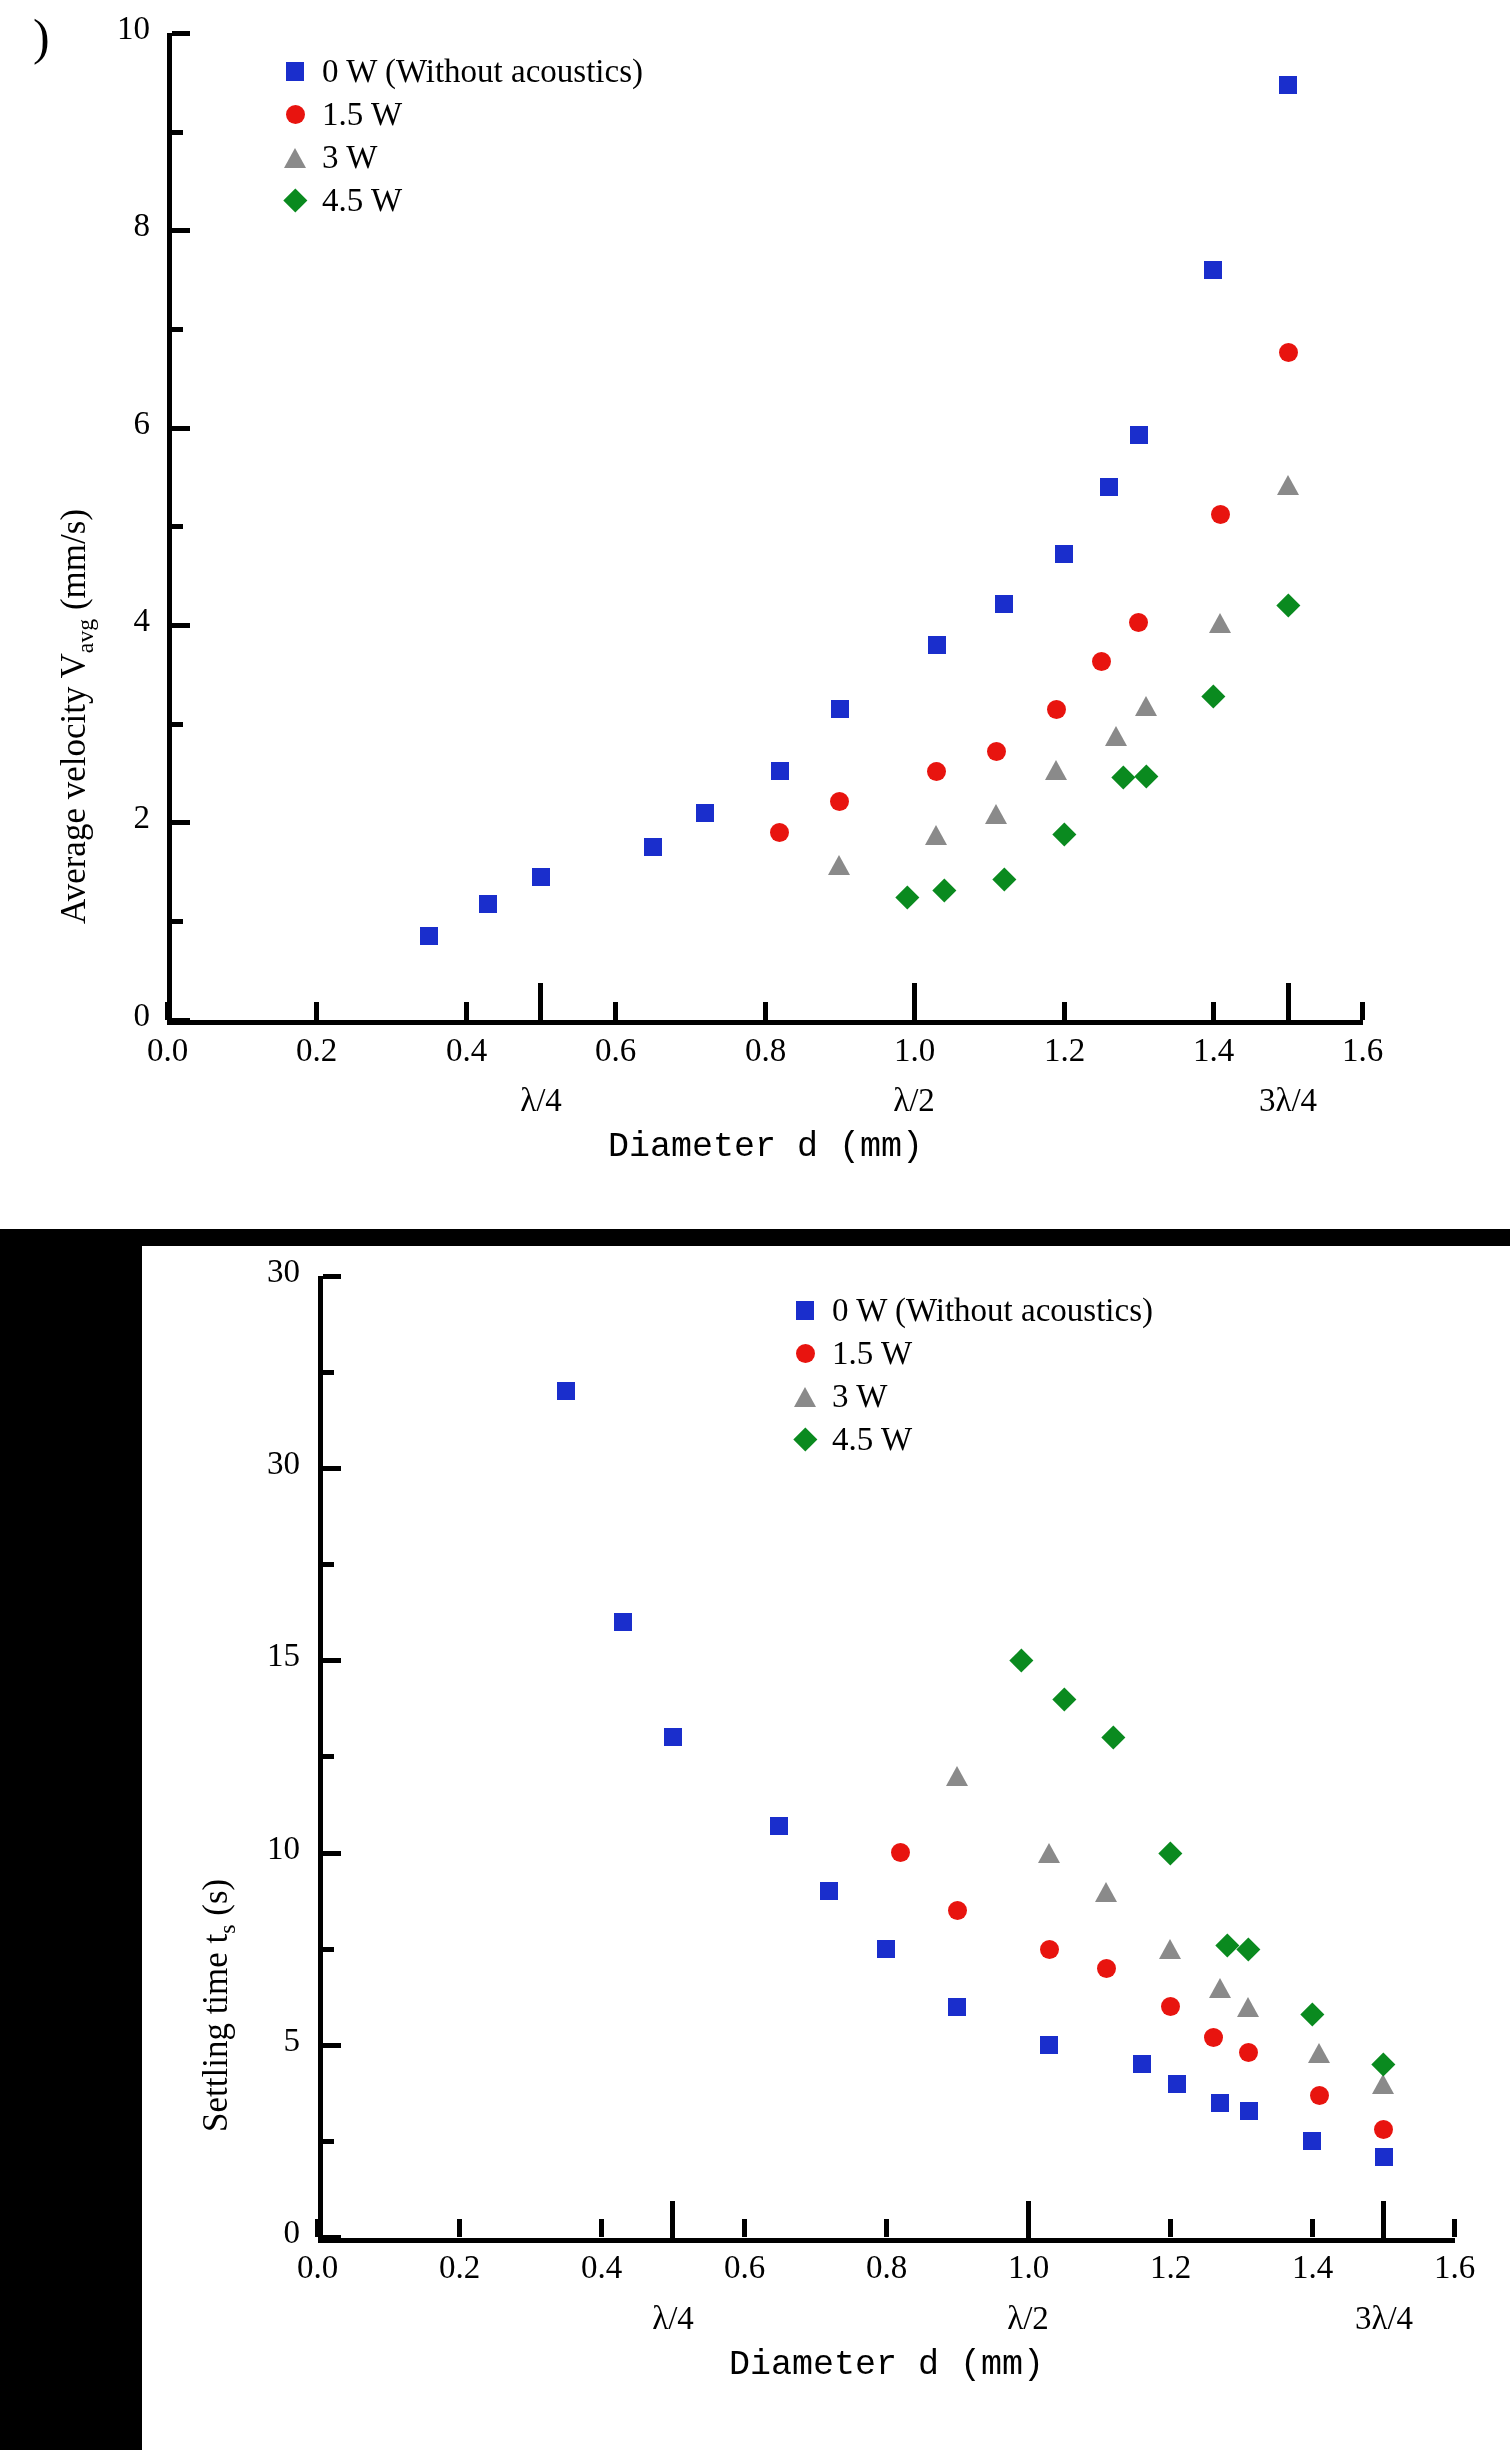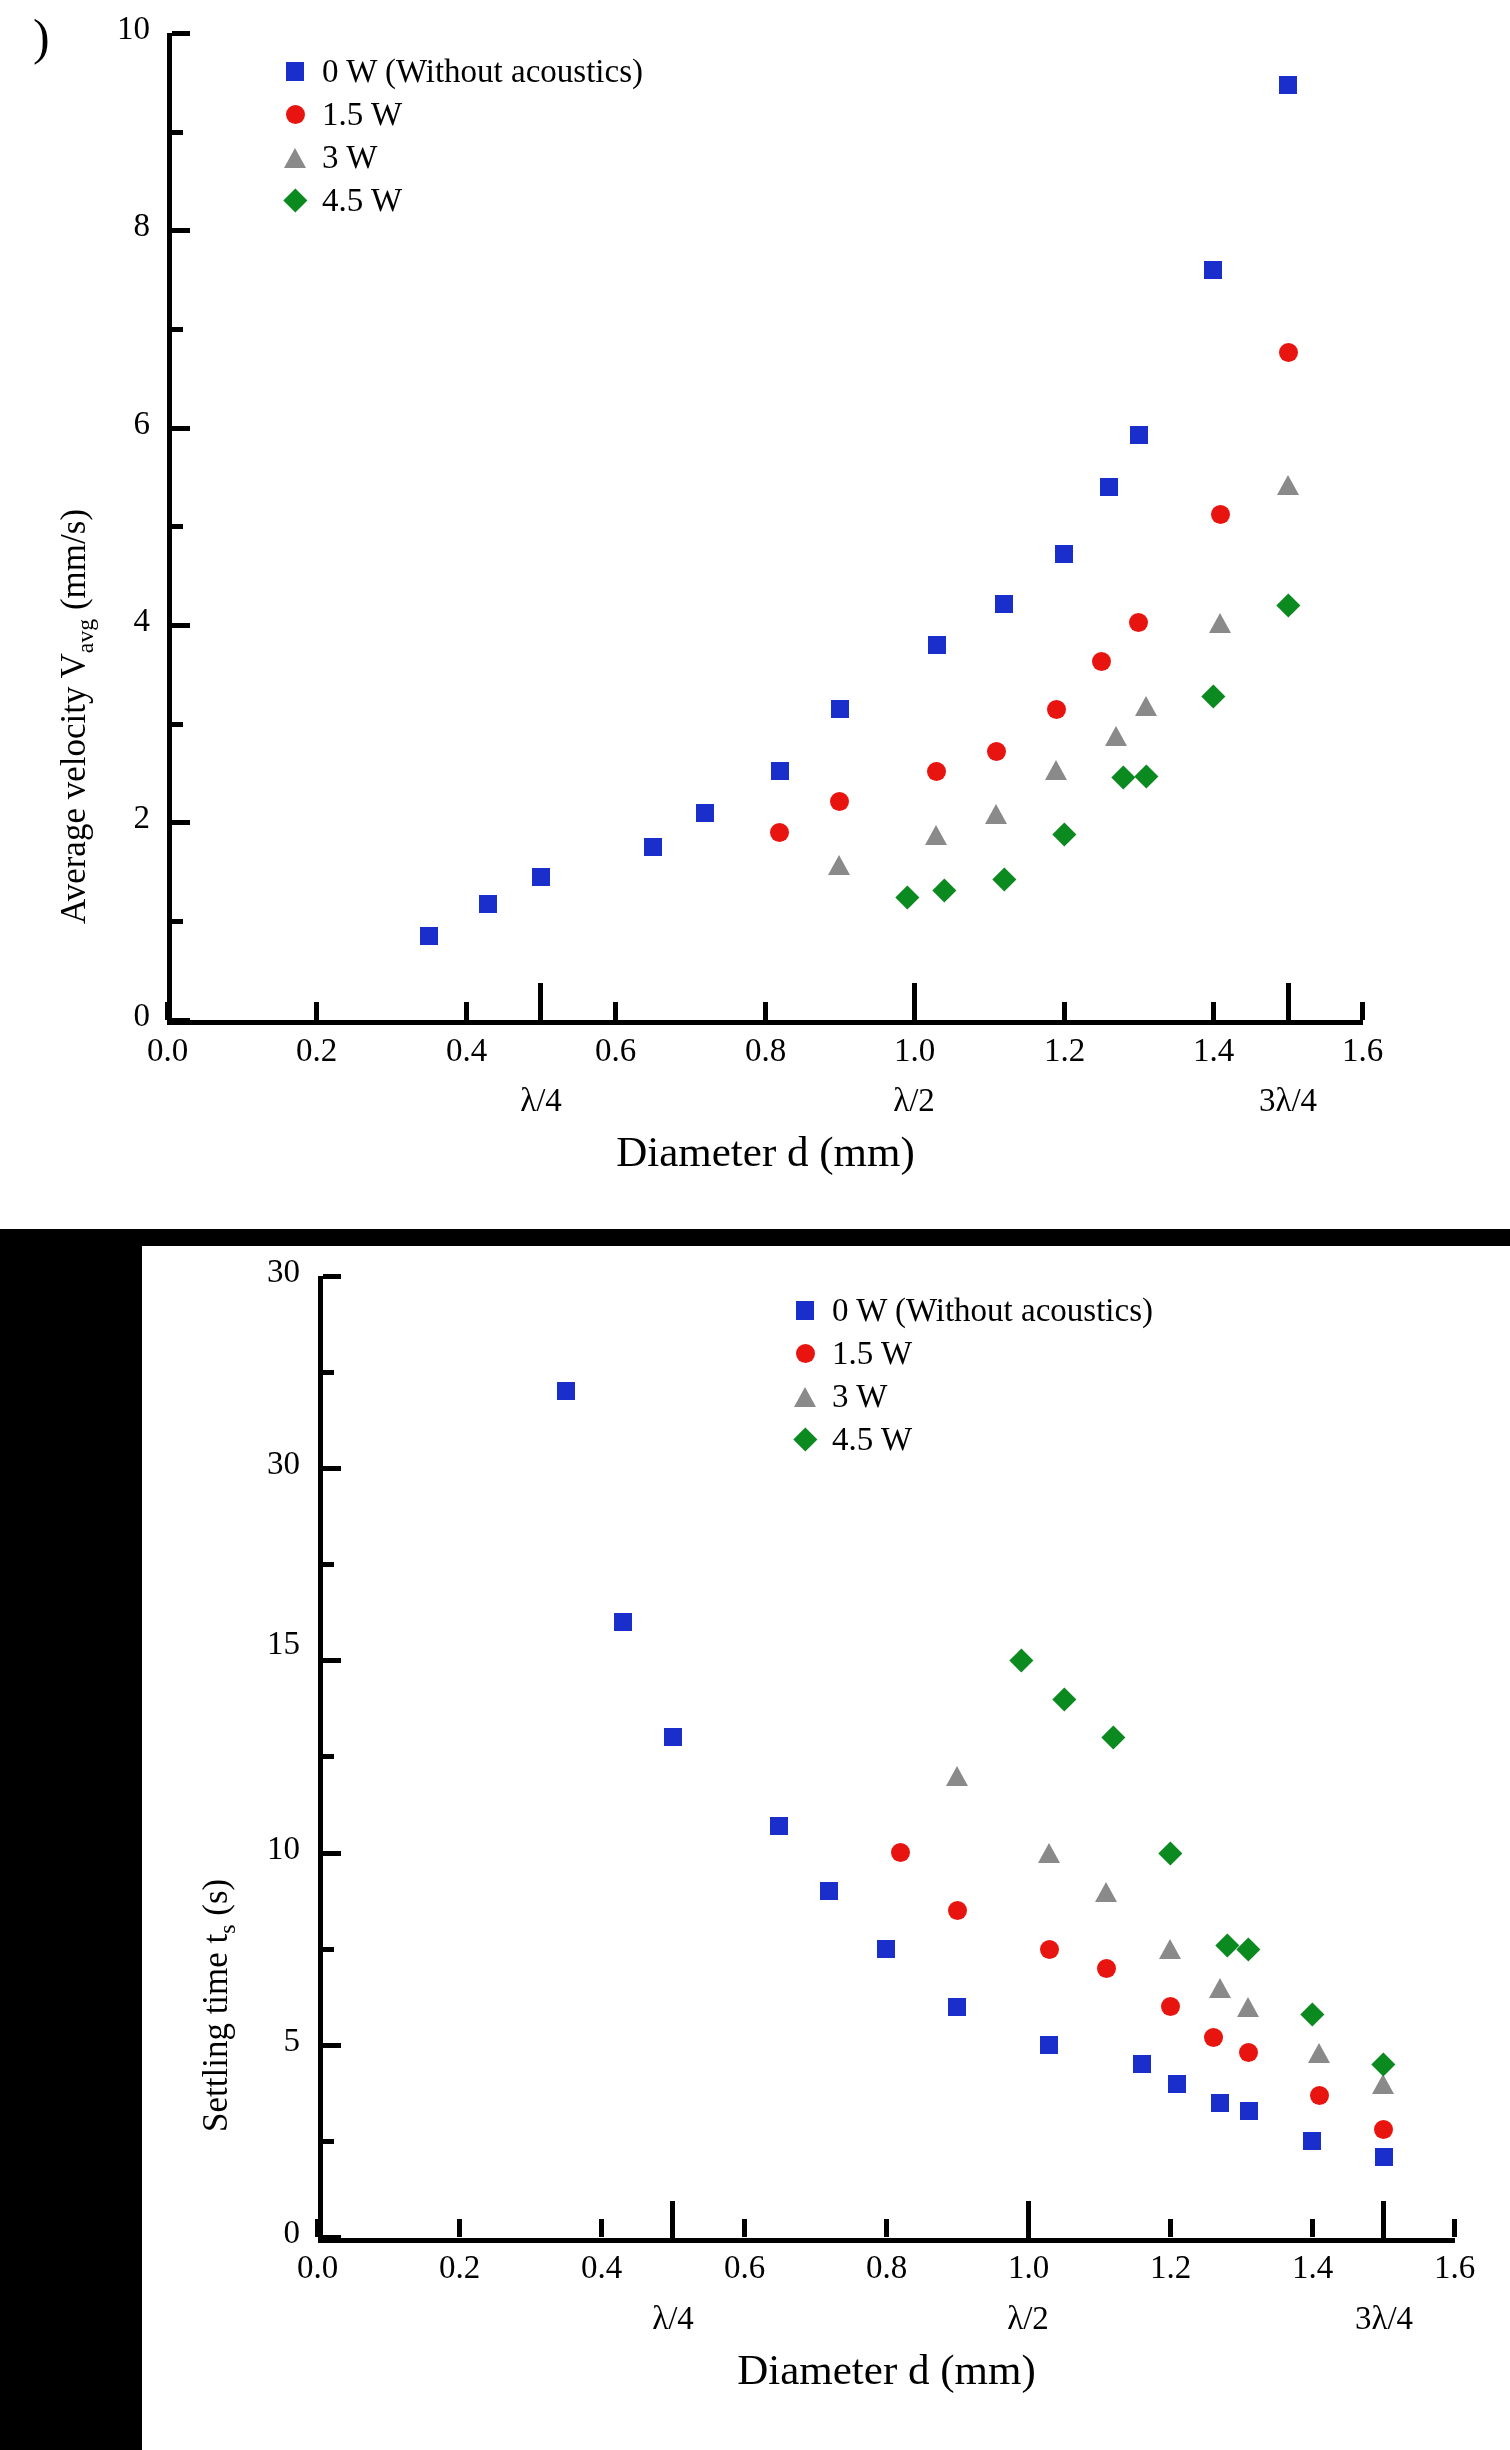--- a/index.html
+++ b/index.html
@@ -13,22 +13,22 @@
   .plotwrap{position:absolute;}
 
   .axis-line{position:absolute;background:#000;}
 
   .tick{position:absolute;background:#000;}
 
   .ticklabel{position:absolute;font-size:33px;color:#000;text-align:center;
              font-family:"Liberation Serif",serif;white-space:nowrap;}
   .ticklabel.y{text-align:right;}
 
-  .axtitle{position:absolute;font-size:43px;color:#000;white-space:nowrap;
-           font-family:Liberation Serif, serif;}
+  .axtitle{position:absolute;font-size:35px;color:#000;white-space:nowrap;
+           font-family:Liberation Mono, monospace;}
 
   .ylabel{position:absolute;font-size:35px;color:#000;white-space:nowrap;
           transform-origin:0 0;transform:rotate(-90deg);
           font-family:"Liberation Serif",serif;}
 
   .lamlabel{position:absolute;font-size:33px;color:#000;white-space:nowrap;
             font-family:"Liberation Serif",serif;}
 
   .legend{position:absolute;}
   .legend-row{display:flex;align-items:center;height:43px;}
@@ -198,21 +198,21 @@
         <div class="lamlabel" style="left: 836px; top: 1054px; width: 100px; text-align: center;">λ/2</div>
         <div class="tick" style="left: 1239px; top: 955px; width: 5px; height: 37px;"></div>
         <div class="lamlabel" style="left: 1192px; top: 1054px; width: 100px; text-align: center;">3λ/4</div>
         <div class="tick" style="left: 181px; top: 989px; width: 18.4px; height: 5px;"></div>
         <div class="ticklabel y" style="left: 33px; top: 968px; width: 125px;">0</div>
         <div class="tick" style="left: 181px; top: 797px; width: 18.4px; height: 5px;"></div>
         <div class="ticklabel y" style="left: 33px; top: 776px; width: 125px;">5</div>
         <div class="tick" style="left: 181px; top: 605px; width: 18.4px; height: 5px;"></div>
         <div class="ticklabel y" style="left: 33px; top: 584px; width: 125px;">10</div>
         <div class="tick" style="left: 181px; top: 412px; width: 18.4px; height: 5px;"></div>
-        <div class="ticklabel y" style="left: 33px; top: 379px; width: 125px;">15</div>
+        <div class="ticklabel y" style="left: 33px; top: 391px; width: 125px;">15</div>
         <div class="tick" style="left: 181px; top: 220px; width: 18.4px; height: 5px;"></div>
         <div class="ticklabel y" style="left: 33px; top: 199px; width: 125px;">30</div>
         <div class="tick" style="left: 181px; top: 28px; width: 18.4px; height: 5px;"></div>
         <div class="ticklabel y" style="left: 33px; top: 6.7px; width: 125px;">30</div>
         <div class="tick" style="left: 181px; top: 893px; width: 11px; height: 5px;"></div>
         <div class="tick" style="left: 181px; top: 701px; width: 11px; height: 5px;"></div>
         <div class="tick" style="left: 181px; top: 508px; width: 11px; height: 5px;"></div>
         <div class="tick" style="left: 181px; top: 316px; width: 11px; height: 5px;"></div>
         <div class="tick" style="left: 181px; top: 124px; width: 11px; height: 5px;"></div>
         <div class="axtitle" style="left: 569px; top: 1099px; width: 351px; text-align: center;">Diameter d (mm)</div>

